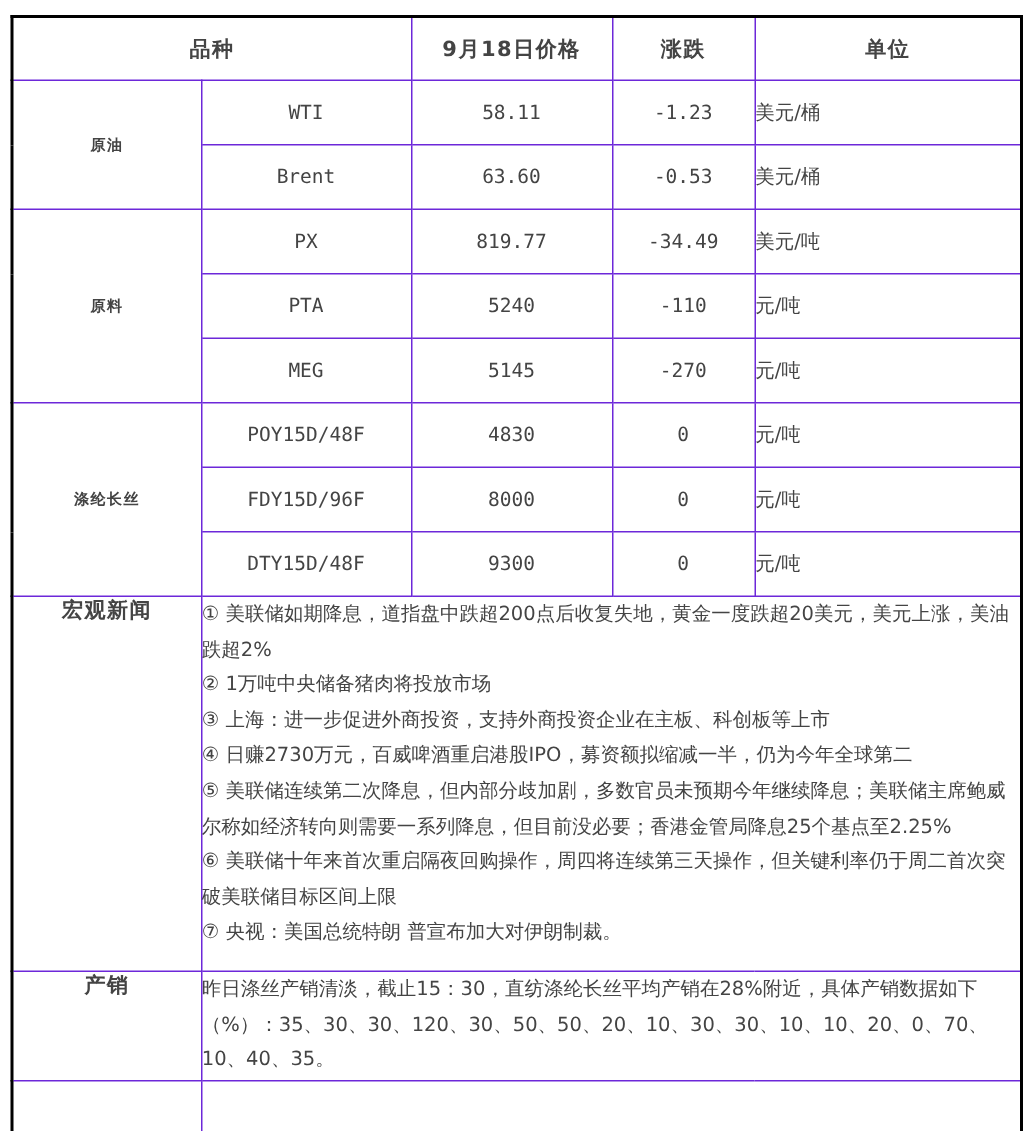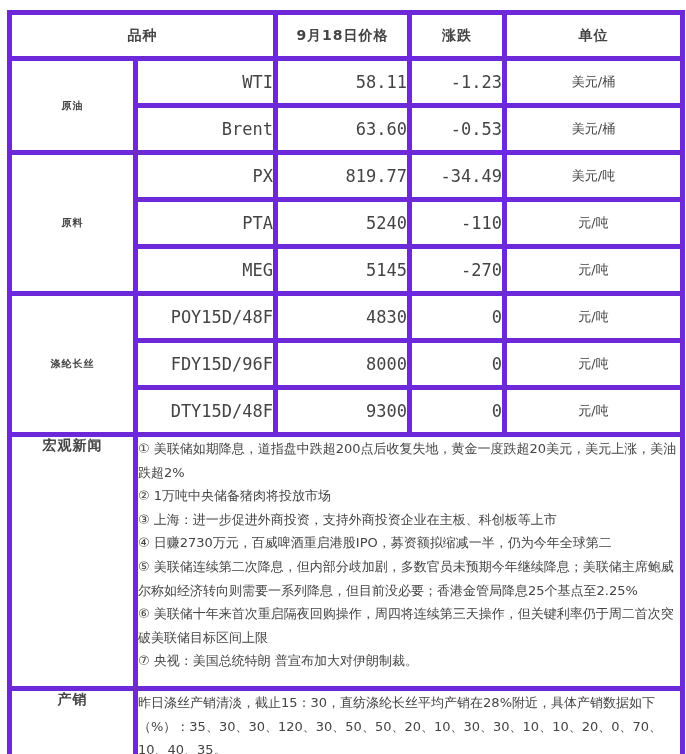--- a/index.html
+++ b/index.html
@@ -18,21 +18,21 @@
   }
   table.price-table {
     border-collapse: collapse;
     table-layout: fixed;
     width: 673px;
     border: 2px solid #000000;
     background: #ffffff;
   }
   table.price-table th,
   table.price-table td {
-    border: 5px solid #6d28d9;
+    border: 1px solid #6d28d9;
     padding: 0;
     color: #444444;
     background: #ffffff;
   }
   
   th.hdr {
     height: 41px;
     font-size: 14px;
     font-weight: bold;
     color: #3a3a3a;
@@ -54,30 +54,29 @@
     font-weight: bold;
     color: #3a3a3a;
     text-align: center;
     vertical-align: top;
     padding-top: 12px;
     letter-spacing: 1px;
   }
   
   td.val {
     height: 42px;
-    font-size: 17px;
-    text-align: right;
+    font-size: 13px;
+    text-align: center;
     vertical-align: middle;
     font-family: "DejaVu Sans Mono", "DejaVu Sans", monospace;
     color: #454545;
   }
   td.unit {
     height: 42px;
     font-size: 13px;
-    text-align: center;
     vertical-align: middle;
     color: #454545;
   }
   
   td.text-cell {
     vertical-align: top;
     text-align: left;
     padding: 7px 10px 6px 10px;
     font-size: 13px;
     line-height: 23.6px;

